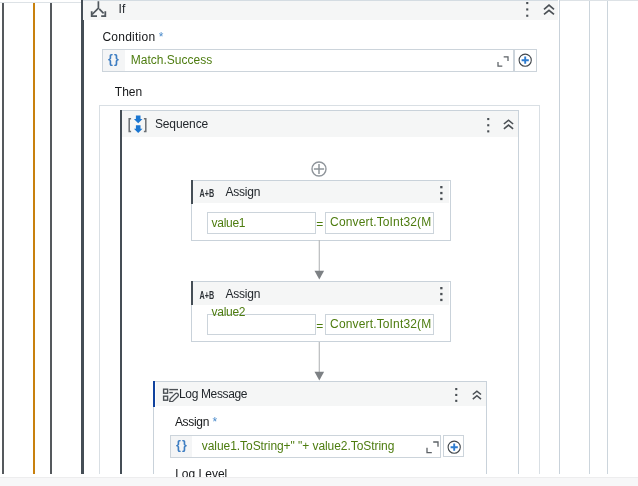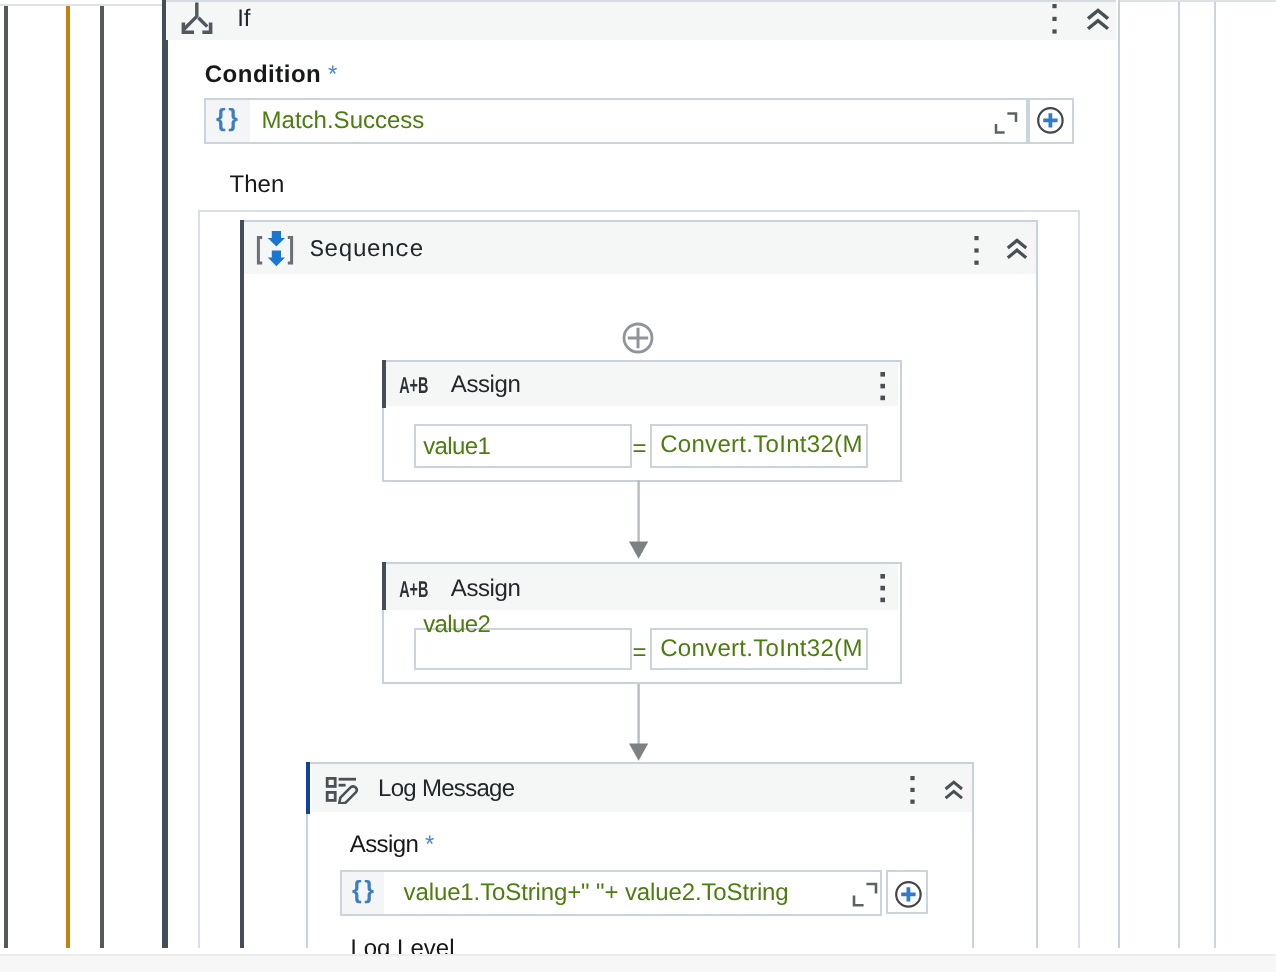--- a/index.html
+++ b/index.html
@@ -53,21 +53,21 @@
     </g>
   </svg>
 
   <svg class="abs" style="left:542.7px;top:3.8px;" width="12" height="12" viewBox="0 0 12 12">
     <g stroke="#4a4f54" stroke-width="1.7" fill="none">
       <path d="M1 5.3 L6 1.2 L11 5.3"></path>
       <path d="M1 10.4 L6 6.3 L11 10.4"></path>
     </g>
   </svg>
 
-  <div class="abs lbl" style="left:102.4px;top:29.6px;"><span style="letter-spacing:0.25px;font-weight:bold;">Condition</span> <span class="star">*</span></div>
+  <div class="abs lbl" style="left:102.4px;top:29.6px;"><span style="letter-spacing:0.25px;">Condition</span> <span class="star">*</span></div>
 
   <div class="abs" style="left:102px;top:49px;width:412px;height:23px;border:1.2px solid #ccd4db;background:#fff;box-sizing:border-box;"></div>
   <div class="abs" style="left:103.2px;top:50.2px;width:21.5px;height:20.6px;background:#f4f5f6;"></div>
   <div class="abs brace" style="left:108px;top:53px;">{}</div>
   <div class="abs ftx" style="left:130.8px;top:52.6px;">Match.Success</div>
 
   <svg class="abs" style="left:497.2px;top:55.8px;" width="12" height="11" viewBox="0 0 12 11">
     <g stroke="#5c6166" stroke-width="1.25" fill="none">
       <path d="M1 6 L1 10.2 L5.3 10.2"></path>
       <path d="M6.7 0.8 L11 0.8 L11 5"></path>
@@ -91,21 +91,21 @@
   <svg class="abs" style="left:128px;top:114px;" width="19" height="20" viewBox="0 0 19 20">
     <g stroke="#6a6f74" stroke-width="1.5" fill="none">
       <path d="M3.1 4.7 L1.2 4.7 L1.2 17.5 L3.1 17.5"></path>
       <path d="M15.9 4.7 L17.8 4.7 L17.8 17.5 L15.9 17.5"></path>
     </g>
     <g fill="#1b76d1">
       <path d="M7.9 1.5 L12.5 1.5 L12.5 5 L14.5 5 L10.2 9.3 L5.9 5 L7.9 5 Z"></path>
       <path d="M7.9 11.3 L12.5 11.3 L12.5 14.8 L14.5 14.8 L10.2 19.1 L5.9 14.8 L7.9 14.8 Z"></path>
     </g>
   </svg>
-  <div class="abs ttl" style="left:154.9px;top:117.2px;"><span style="letter-spacing:-0.1px;font-family:Liberation Mono, monospace;">Sequence</span></div>
+  <div class="abs ttl" style="left:154.9px;top:117.2px;"><span style="letter-spacing:-0.1px;">Sequence</span></div>
 
   <svg class="abs" style="left:485.2px;top:117px;" width="7" height="16" viewBox="0 0 7 16">
     <g fill="#4a4f54">
       <rect x="2.2" y="1" width="2.1" height="2.1"></rect>
       <rect x="2.2" y="7.2" width="2.1" height="2.1"></rect>
       <rect x="2.2" y="13.3" width="2.1" height="2.1"></rect>
     </g>
   </svg>
   <svg class="abs" style="left:503.4px;top:119.4px;" width="11" height="11" viewBox="0 0 11 11">
     <g stroke="#4a4f54" stroke-width="1.6" fill="none">
@@ -179,21 +179,21 @@
     <g stroke="#4b5055" stroke-width="1.4" fill="none">
       <rect x="1.6" y="2.2" width="4" height="4"></rect>
       <rect x="1.6" y="9.2" width="4" height="4"></rect>
       <path d="M7.3 2.6 L16 2.6"></path>
       <path d="M7.3 5.6 L10.8 5.6"></path>
     </g>
     <g stroke="#4b5055" stroke-width="1.3" fill="none">
       <path d="M8.2 11.8 L13.4 6.6 Q14.8 5.7 15.9 6.8 Q16.9 8 15.9 9.2 L10.7 14.4 L7.6 14.9 Z" stroke-linejoin="round"></path>
     </g>
   </svg>
-  <div class="abs ttl" style="left:189px;top:386.9px;"><span style="letter-spacing:-0.35px;">Log Message</span></div>
+  <div class="abs ttl" style="left:179px;top:386.9px;"><span style="letter-spacing:-0.35px;">Log Message</span></div>
   <svg class="abs" style="left:453.6px;top:386.8px;" width="7" height="16" viewBox="0 0 7 16">
     <g fill="#4a4f54">
       <rect x="1.2" y="1" width="2.1" height="2.1"></rect>
       <rect x="1.2" y="6.9" width="2.1" height="2.1"></rect>
       <rect x="1.2" y="12.8" width="2.1" height="2.1"></rect>
     </g>
   </svg>
   <svg class="abs" style="left:471.8px;top:390.3px;" width="10" height="10" viewBox="0 0 10 10">
     <g stroke="#4a4f54" stroke-width="1.5" fill="none">
       <path d="M0.8 4.5 L4.9 1.1 L9 4.5"></path>

